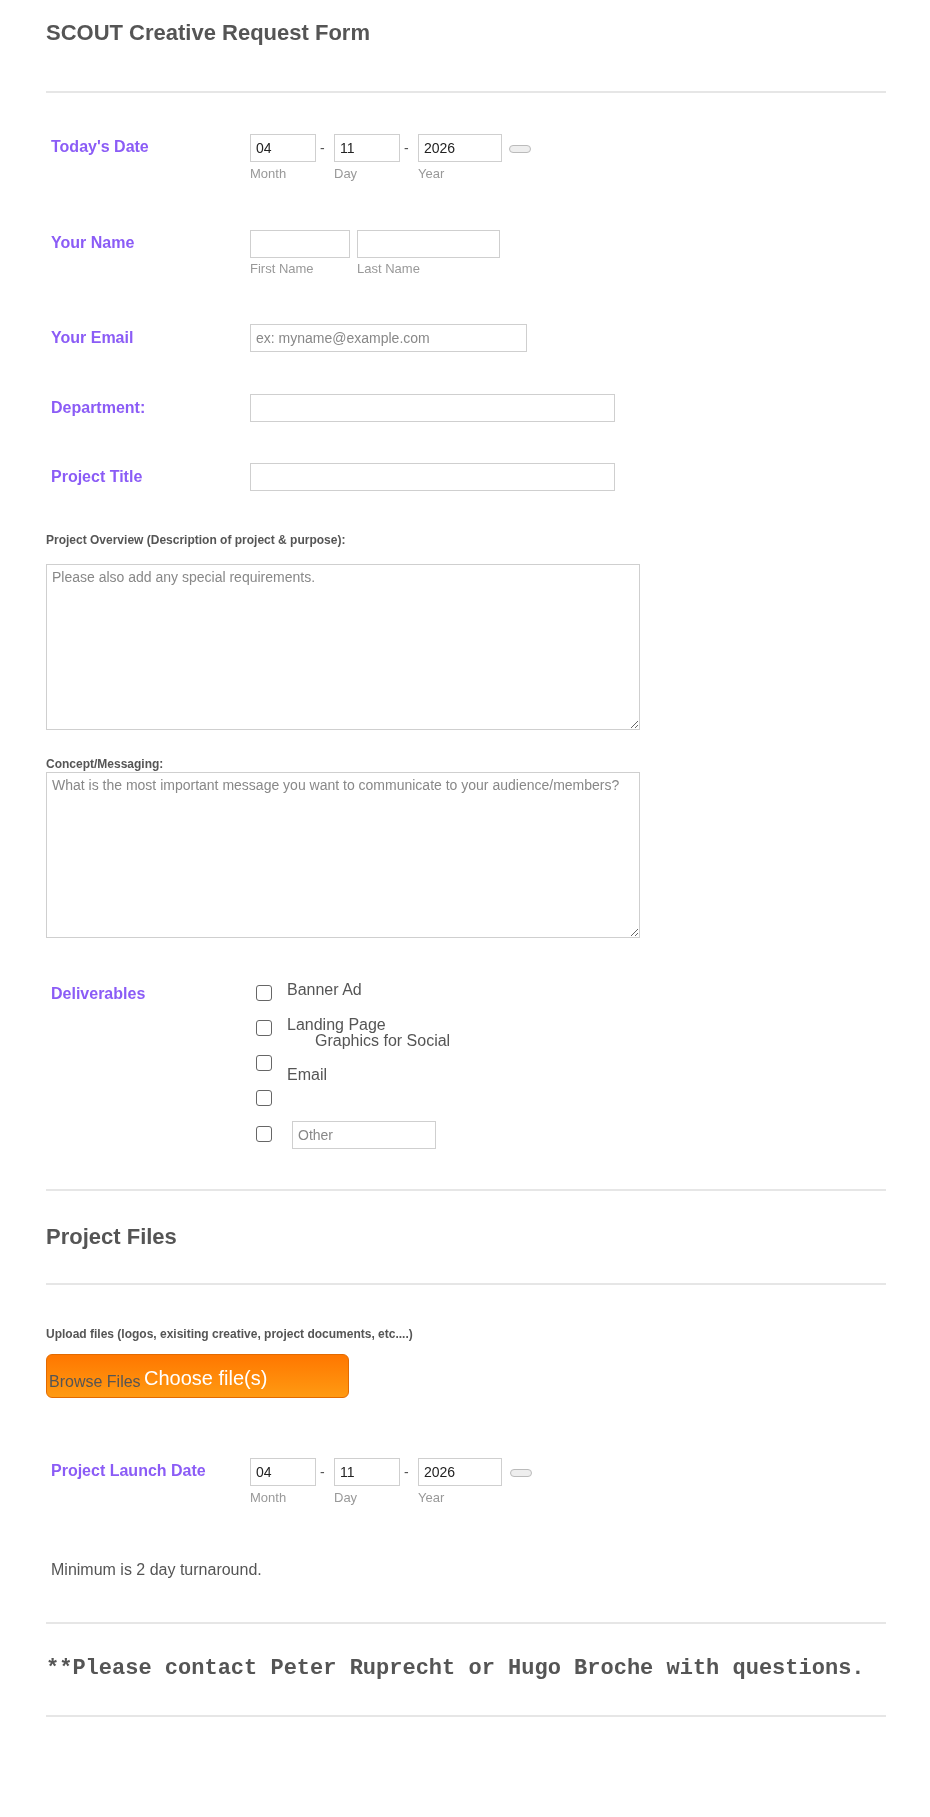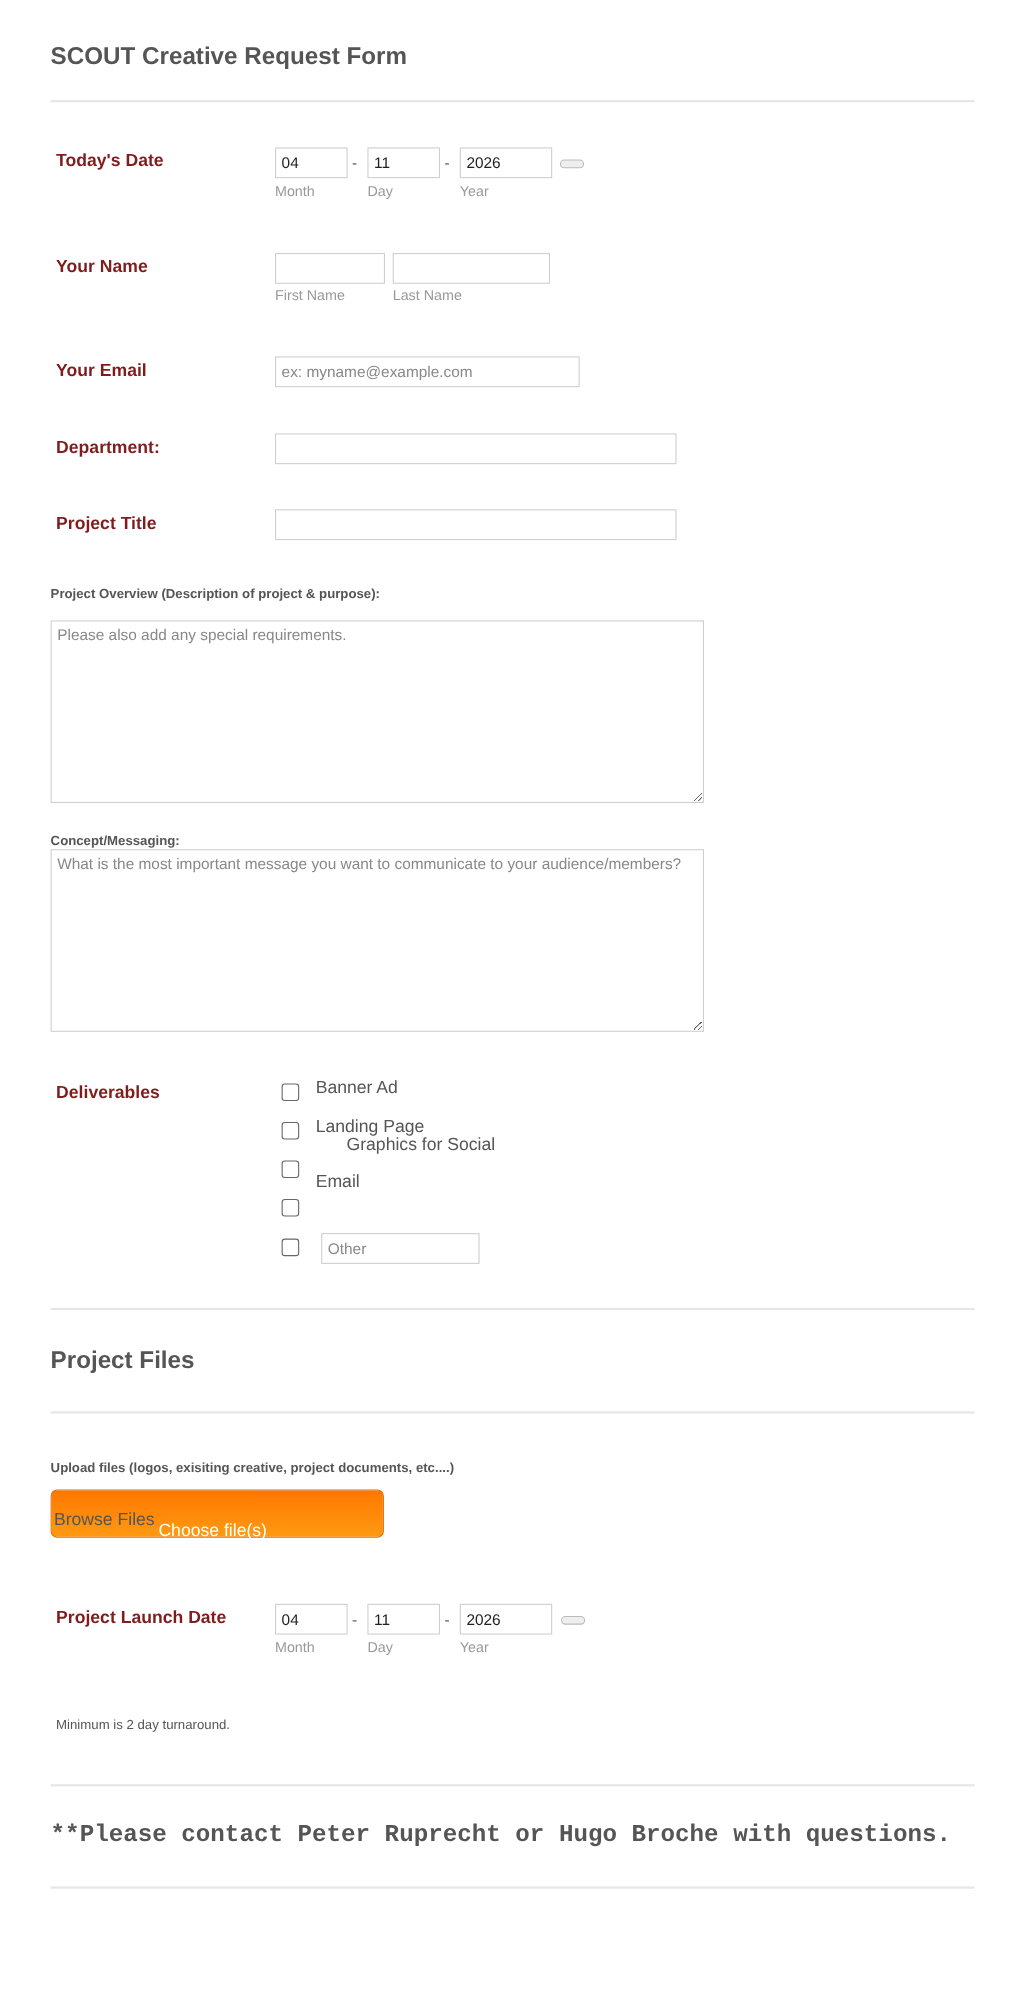--- a/index.html
+++ b/index.html
@@ -1,36 +1,36 @@
 <!DOCTYPE html>
 <html><head>
 <meta charset="utf-8">
 <style>
   * { box-sizing: border-box; }
   html, body { margin: 0; padding: 0; background: #fff; }
   body { width: 930px; height: 1817px; position: relative; font-family: "Liberation Sans", sans-serif; color: #555; overflow: hidden; }
   .abs { position: absolute; }
-  .title { left: 46px; top: 38px; font-size: 22px; font-weight: bold; color: #555; }
+  .title { left: 46px; top: 20px; font-size: 22px; font-weight: bold; color: #555; }
   .hr { left: 46px; width: 840px; height: 2px; background: #e6e6e6; }
-  .lbl { left: 51px; font-size: 16px; font-weight: bold; color: #7f1d1d; }
+  .lbl { left: 51px; font-size: 16px; font-weight: bold; color: #8b5cf6; }
   .lbl-top { left: 46px; font-size: 12px; font-weight: bold; color: #555; }
   .inp { height: 28px; border: 1px solid #cfcfcf; background: #fff; font-family: "Liberation Sans", sans-serif; font-size: 14px; color: #222; padding: 2px 5px; outline: none; }
   .inp::placeholder { color: #888; }
   .sub { font-size: 13px; color: #999; }
   .dash { font-size: 14px; color: #555; }
   .cal { width: 22px; height: 8px; border: 1px solid #bbb; border-radius: 4px; background: #eee; }
   textarea.ta { width: 594px; height: 166px; border: 1px solid #cfcfcf; resize: both; font-family: "Liberation Sans", sans-serif; font-size: 14px; color: #222; padding: 4px 5px; outline: none; }
   textarea.ta::placeholder { color: #888; }
   .cb { width: 16px; height: 16px; border: 1px solid #666; border-radius: 3px; background: #fff; }
   .cbl { font-size: 16px; color: #555; }
   .h2 { left: 46px; font-size: 22px; font-weight: bold; color: #555; }
   .upload-btn { left: 46px; top: 1354px; width: 303px; height: 44px; border: 1px solid #e36a00; border-radius: 6px; background: linear-gradient(#ff7700, #ff9a12); }
   .browse { position: absolute; left: 2px; top: 18px; font-size: 16px; color: #555; }
-  .choose { position: absolute; left: 97px; top: 28px; font-size: 16px; color: #fff; }
-  .note { left: 51px; font-size: 12px; color: #555; }
+  .choose { position: absolute; left: 97px; top: 12px; font-size: 20px; color: #fff; }
+  .note { left: 51px; font-size: 16px; color: #555; }
   .contact { left: 46px; font-size: 22px; font-weight: bold; color: #555; font-family: Liberation Mono, monospace; }
 </style>
 </head>
 <body>
 
 <div class="abs title">SCOUT Creative Request Form</div>
 <div class="abs hr" style="top:91px;"></div>
 
 <div class="abs lbl" style="top:138px;">Today's Date</div>
 <input class="abs inp" style="left: 250px; top: 134px; width: 66px;" value="04">

